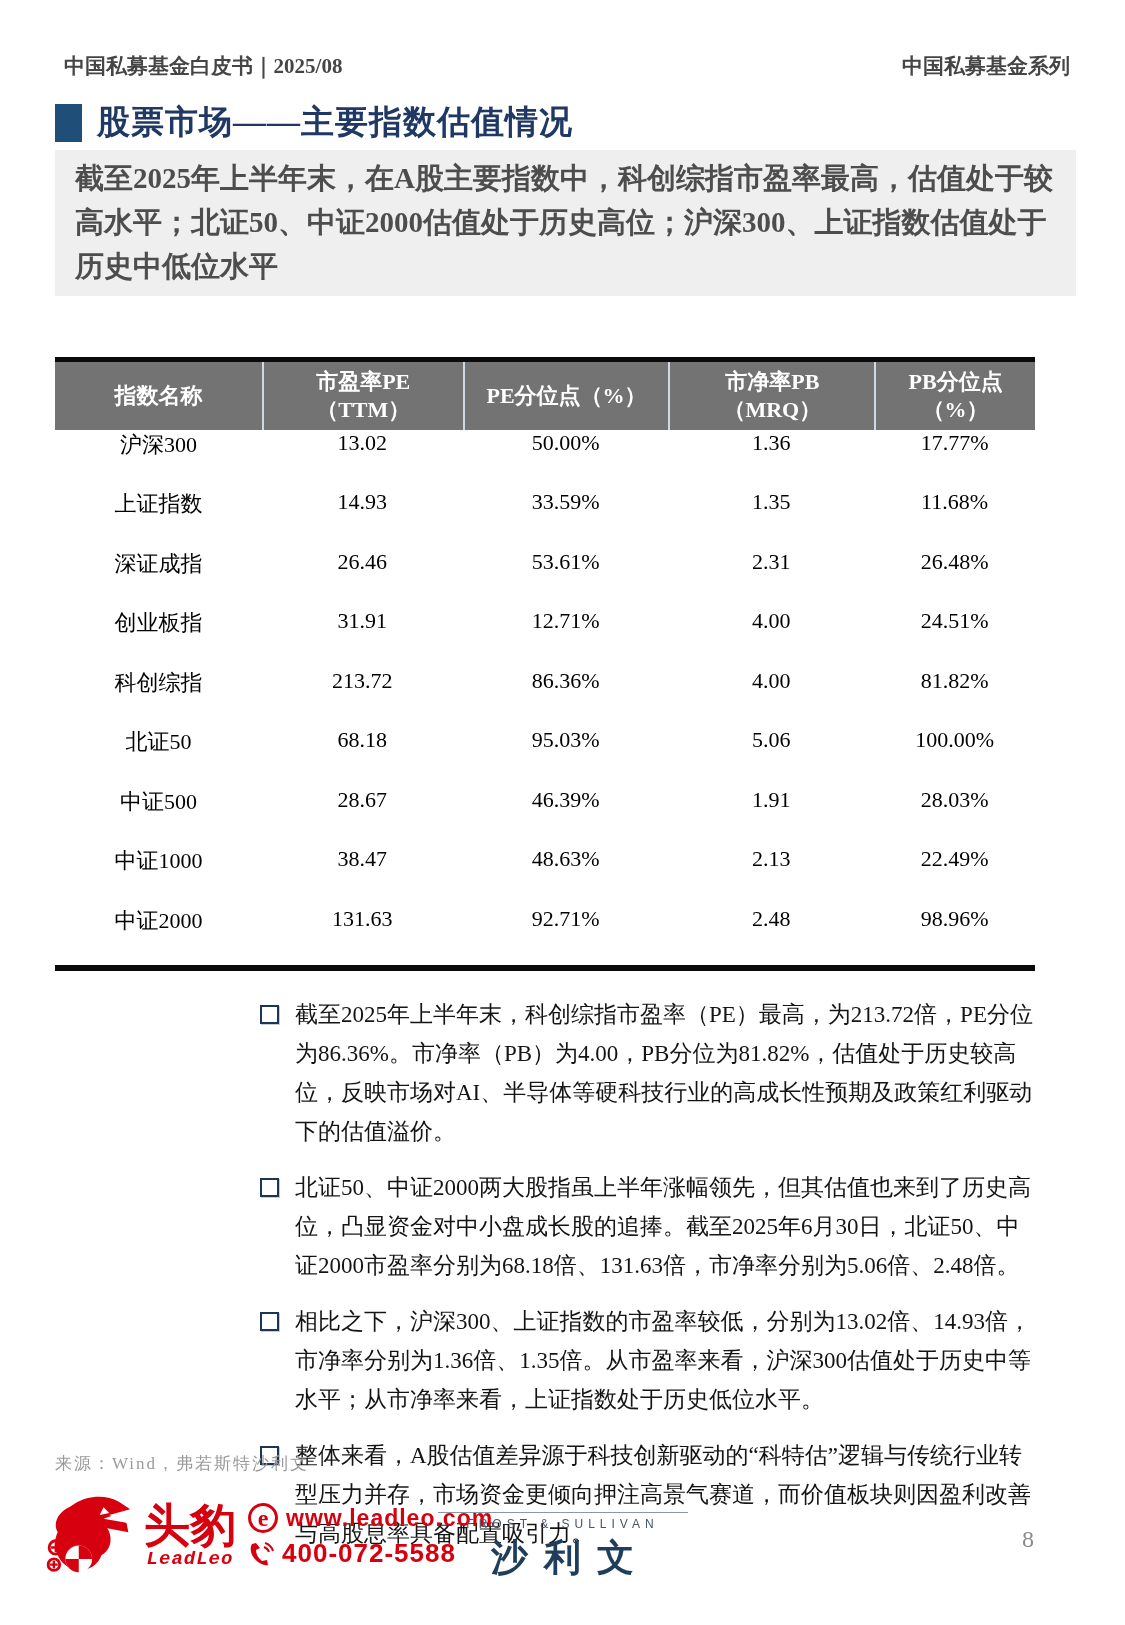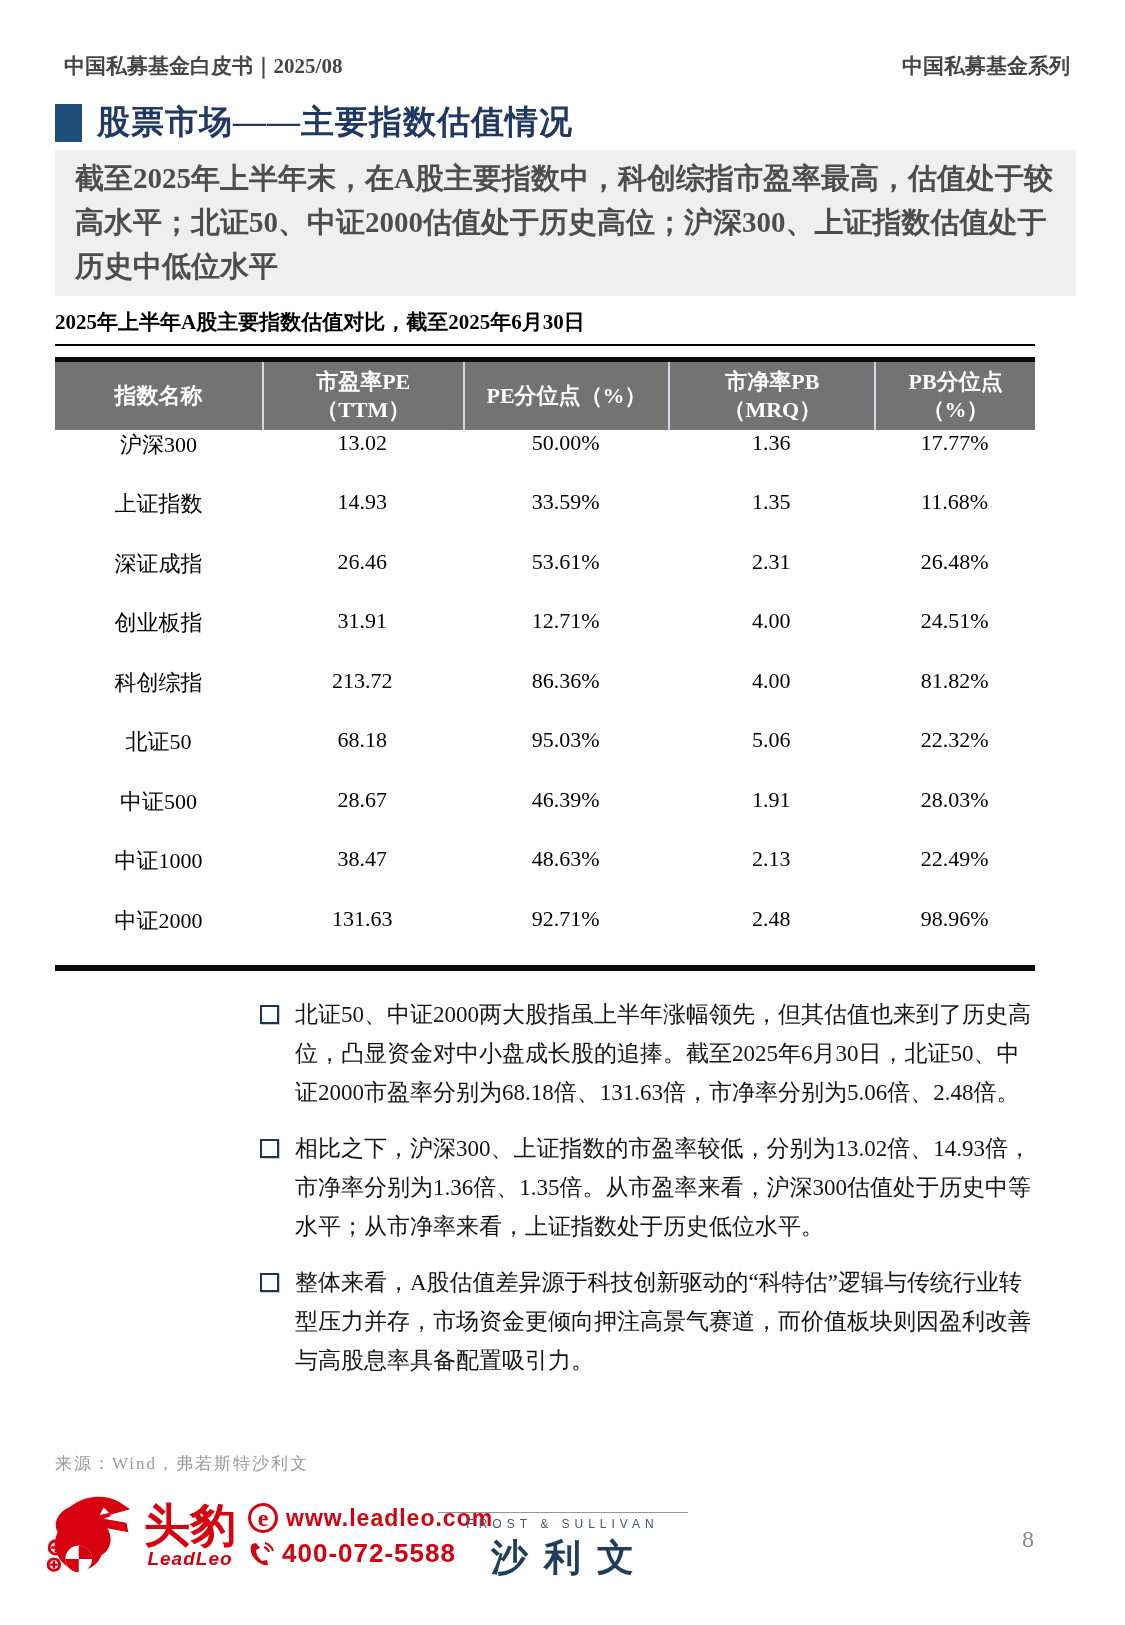--- a/index.html
+++ b/index.html
@@ -47,21 +47,21 @@
 
   
   .source{position:absolute;top:1452px;left:55px;font-size:17px;color:#9a9a9a;letter-spacing:2px;}
 
   
   .leadleo{position:absolute;left:46px;top:1494px;display:flex;align-items:center;}
   .ll-logo{width:96px;height:84px;}
   .ll-names{display:flex;flex-direction:column;align-items:center;margin-left:2px;}
   .ll-cn{font-size:46px;font-weight:bold;color:#D7000F;line-height:46px;font-family:"Liberation Sans",sans-serif;}
   .ll-en{font-size:19px;font-weight:bold;font-style:italic;color:#D7000F;letter-spacing:1px;
-         font-family:Liberation Sans, sans-serif;}
+         font-family:Liberation Mono, monospace;}
   .ll-contact{margin-left:12px;display:flex;flex-direction:column;gap:5px;}
   .ll-row{display:flex;align-items:center;gap:8px;color:#D7000F;font-weight:bold;
           font-family:"Liberation Sans",sans-serif;}
   .e-icon{width:30px;height:30px;border:3px solid #D7000F;border-radius:50%;display:flex;
           align-items:center;justify-content:center;font-size:24px;font-weight:bold;color:#D7000F;
           box-sizing:border-box;font-family:"Liberation Serif",serif;}
   .ll-url{font-size:23px;letter-spacing:1px;}
   .ll-phone{font-size:26px;letter-spacing:1px;}
 
   .frost{position:absolute;left:0;right:0;top:1512px;margin:auto;width:250px;text-align:center;}
@@ -82,21 +82,20 @@
     <span>中国私募基金系列</span>
   </div>
 
   <div class="section-title">
     <span class="title-square"></span>
     <span class="title-text">股票市场——主要指数估值情况</span>
   </div>
 
   <div class="highlight">截至2025年上半年末，在A股主要指数中，科创综指市盈率最高，估值处于较高水平；北证50、中证2000估值处于历史高位；沪深300、上证指数估值处于历史中低位水平</div>
 
-  <div class="tbl-caption">2025年上半年A股主要指数估值对比，截至2025年6月30日</div>
 
   <div class="tbl">
     <div class="tbl-topbar"></div>
     <div class="thead" style="background: #737373;">
         <div class="th col0">指数名称</div>
         <div class="th col1">市盈率PE
 （TTM）</div>
         <div class="th col2">PE分位点（%）</div>
         <div class="th col3">市净率PB
 （MRQ）</div>
@@ -136,21 +135,21 @@
           <div class="td col1">213.72</div>
           <div class="td col2">86.36%</div>
           <div class="td col3">4.00</div>
           <div class="td col4">81.82%</div>
         </div>
         <div class="tr">
           <div class="td col0">北证50</div>
           <div class="td col1">68.18</div>
           <div class="td col2">95.03%</div>
           <div class="td col3">5.06</div>
-          <div class="td col4">22.32%</div>
+          <div class="td col4">100.00%</div>
         </div>
         <div class="tr">
           <div class="td col0">中证500</div>
           <div class="td col1">28.67</div>
           <div class="td col2">46.39%</div>
           <div class="td col3">1.91</div>
           <div class="td col4">28.03%</div>
         </div>
         <div class="tr">
           <div class="td col0">中证1000</div>
@@ -164,20 +163,24 @@
           <div class="td col1">131.63</div>
           <div class="td col2">92.71%</div>
           <div class="td col3">2.48</div>
           <div class="td col4">98.96%</div>
         </div>
       </div>
     <div class="tbl-botbar"></div>
   </div>
 
   <div class="bullets">
+      <div class="bullet">
+        <span class="bsq"></span>
+        <span class="btxt">截至2025年上半年末，科创综指市盈率（PE）最高，为213.72倍，PE分位为86.36%。市净率（PB）为4.00，PB分位为81.82%，估值处于历史较高位，反映市场对AI、半导体等硬科技行业的高成长性预期及政策红利驱动下的估值溢价。</span>
+      </div>
       <div class="bullet">
         <span class="bsq"></span>
         <span class="btxt">北证50、中证2000两大股指虽上半年涨幅领先，但其估值也来到了历史高位，凸显资金对中小盘成长股的追捧。截至2025年6月30日，北证50、中证2000市盈率分别为68.18倍、131.63倍，市净率分别为5.06倍、2.48倍。</span>
       </div>
       <div class="bullet">
         <span class="bsq"></span>
         <span class="btxt">相比之下，沪深300、上证指数的市盈率较低，分别为13.02倍、14.93倍，市净率分别为1.36倍、1.35倍。从市盈率来看，沪深300估值处于历史中等水平；从市净率来看，上证指数处于历史低位水平。</span>
       </div>
       <div class="bullet">
         <span class="bsq"></span>

